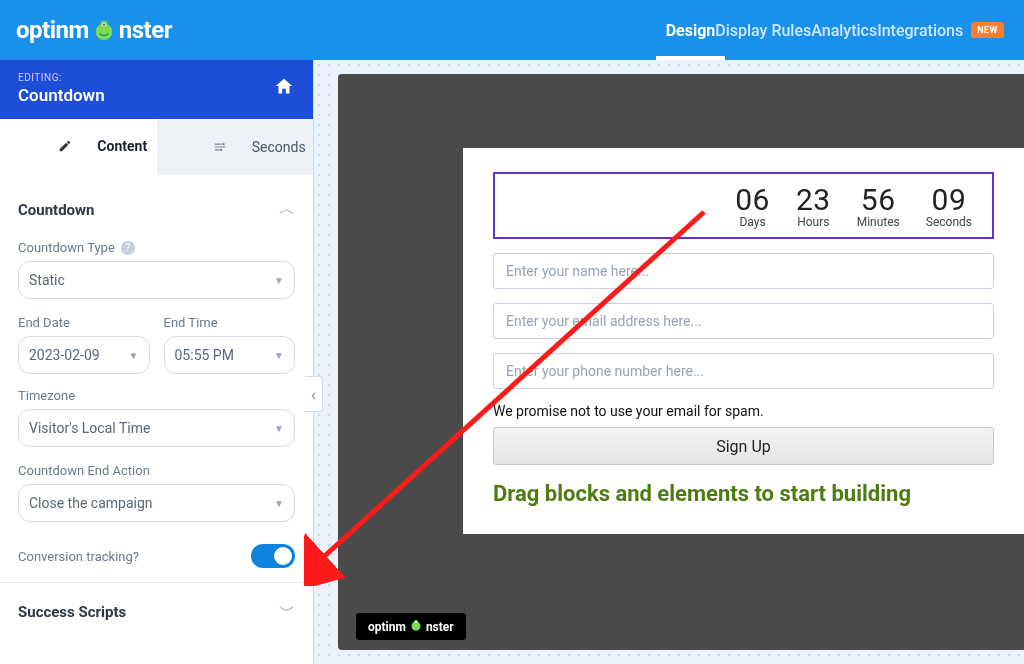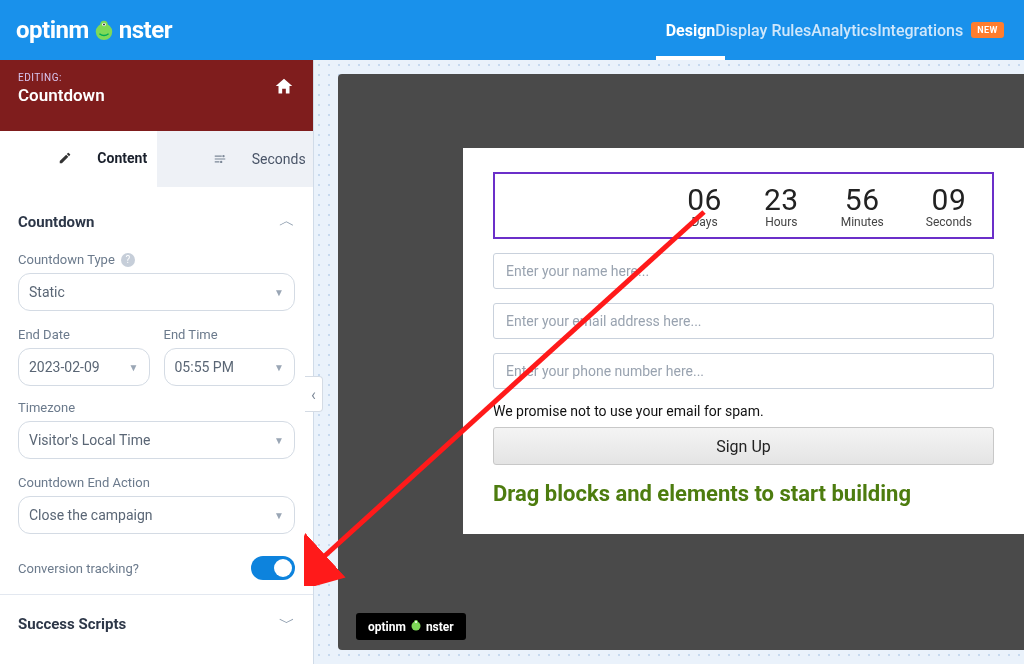--- a/index.html
+++ b/index.html
@@ -13,21 +13,21 @@
   .nav-item { color: #cfe7fb; font-size: 16px; font-weight: 500; display:flex; align-items:center; gap:8px; height:100%; cursor:pointer; position:relative;}
   .nav-item.active { color: #fff; font-weight:700;}
   .nav-item.active::after{content:"";position:absolute;left:-10px;right:-10px;bottom:0;height:4px;background:#fff;}
   .badge-new { background:#ff7d2e; color:#fff; font-size:9px; font-weight:700; padding:3px 6px; border-radius:3px; letter-spacing:0.5px;}
   .check-circ { width:18px;height:18px;border-radius:50%;background:#3bc65a;display:inline-flex;align-items:center;justify-content:center;color:#fff;font-size:11px;font-weight:bold;}
 
   .main { display:flex; height:604px; }
 
   
   .sidebar { width:314px; flex:none; border-right:1px solid #d0dbe8; display:flex; flex-direction:column; position:relative; }
-  .crumb { background:#7f1d1d; color:#fff; padding:12px 18px 26px; display:flex; align-items:center; }
+  .crumb { background:#1d4ed8; color:#fff; padding:12px 18px 14px; display:flex; align-items:center; }
   .crumb-left{display:flex;flex-direction:column;}
   .crumb-editing { font-size:10px; letter-spacing:0.5px; color:#d9c7f2; text-transform:uppercase;}
   .crumb-title { font-size:17px; font-weight:600; margin-top:2px;}
   .crumb-home { margin-left:auto; color:#fff; cursor:pointer; }
 
   .tabs { display:flex; height:56px; }
   .tab { flex:1; display:flex; align-items:center; justify-content:center; gap:24px; font-size:14px; color:#4a5568; cursor:pointer; background:#eef1f6;padding-left:48px;}
   .tab.active { background:#fff; font-weight:700; color:#1a202c; border-bottom:2px solid transparent;}
   .tab .ico { width:16px; height:16px; display:inline-flex; align-items:center; justify-content:center; }
 
@@ -55,21 +55,21 @@
   .section-bottom { padding:18px 0 0; display:flex;align-items:center;justify-content:space-between; cursor:pointer;}
 
   .collapse-handle { position:absolute; top:316px; left:305px; width:18px;height:36px;background:#fff;border:1px solid #d4dbe4;border-left:none;border-radius:0 4px 4px 0;display:flex;align-items:center;justify-content:center;color:#7b8796;cursor:pointer;z-index:3;}
 
   
   .canvas-wrap { flex:1; position:relative; background-color:#eaf2fb;
     background-image: radial-gradient(circle, #c6d9ef 1px, transparent 1px);
     background-size: 10px 10px; padding:14px 0 14px 20px;}
   .canvas { position:absolute; top:14px; left:24px; right:0; bottom:14px; background:#4a4a4a; border-radius:4px 0 0 4px; overflow:hidden;}
   .popup { position:absolute; top:74px; left:125px; right:0; background:#fff; padding:24px 30px 28px 30px;}
-  .countdown-box{ border:2px solid #6b2fc9; padding:8px 20px 8px; display:flex; gap:42px; justify-content:flex-end;}
+  .countdown-box{ border:2px solid #6b2fc9; padding:8px 20px 8px; display:flex; gap:26px; justify-content:flex-end;}
   .cd-cell{ text-align:center; }
   .cd-num{ font-size:30px; font-weight:400; color:#222; letter-spacing:0.5px;}
   .cd-lab{ font-size:12px; color:#444; margin-top:-2px;}
   .inp{ width:100%; height:36px; border:1px solid #c9d1dc; border-radius:3px; padding:0 12px; margin-top:14px; color:#333; font-size:14px;}
   .inp::placeholder{color:#99a3b0;}
   .promise{ font-size:14px; color:#111; margin-top:14px;}
   .signup{ width:100%; height:38px; margin-top:8px; background:linear-gradient(#f4f4f4,#e4e4e4); border:1px solid #c8c8c8; border-radius:3px; font-size:16px; color:#222; cursor:pointer;}
   .hint{ font-size:22px; font-weight:700; color:#4d7c0f; margin-top:16px; }
 
   .om-badge{ position:absolute; left:18px; bottom:10px; background:#000; color:#fff; font-size:12px; font-weight:700; padding:6px 12px; border-radius:3px; display:flex; align-items:center; gap:4px;}

